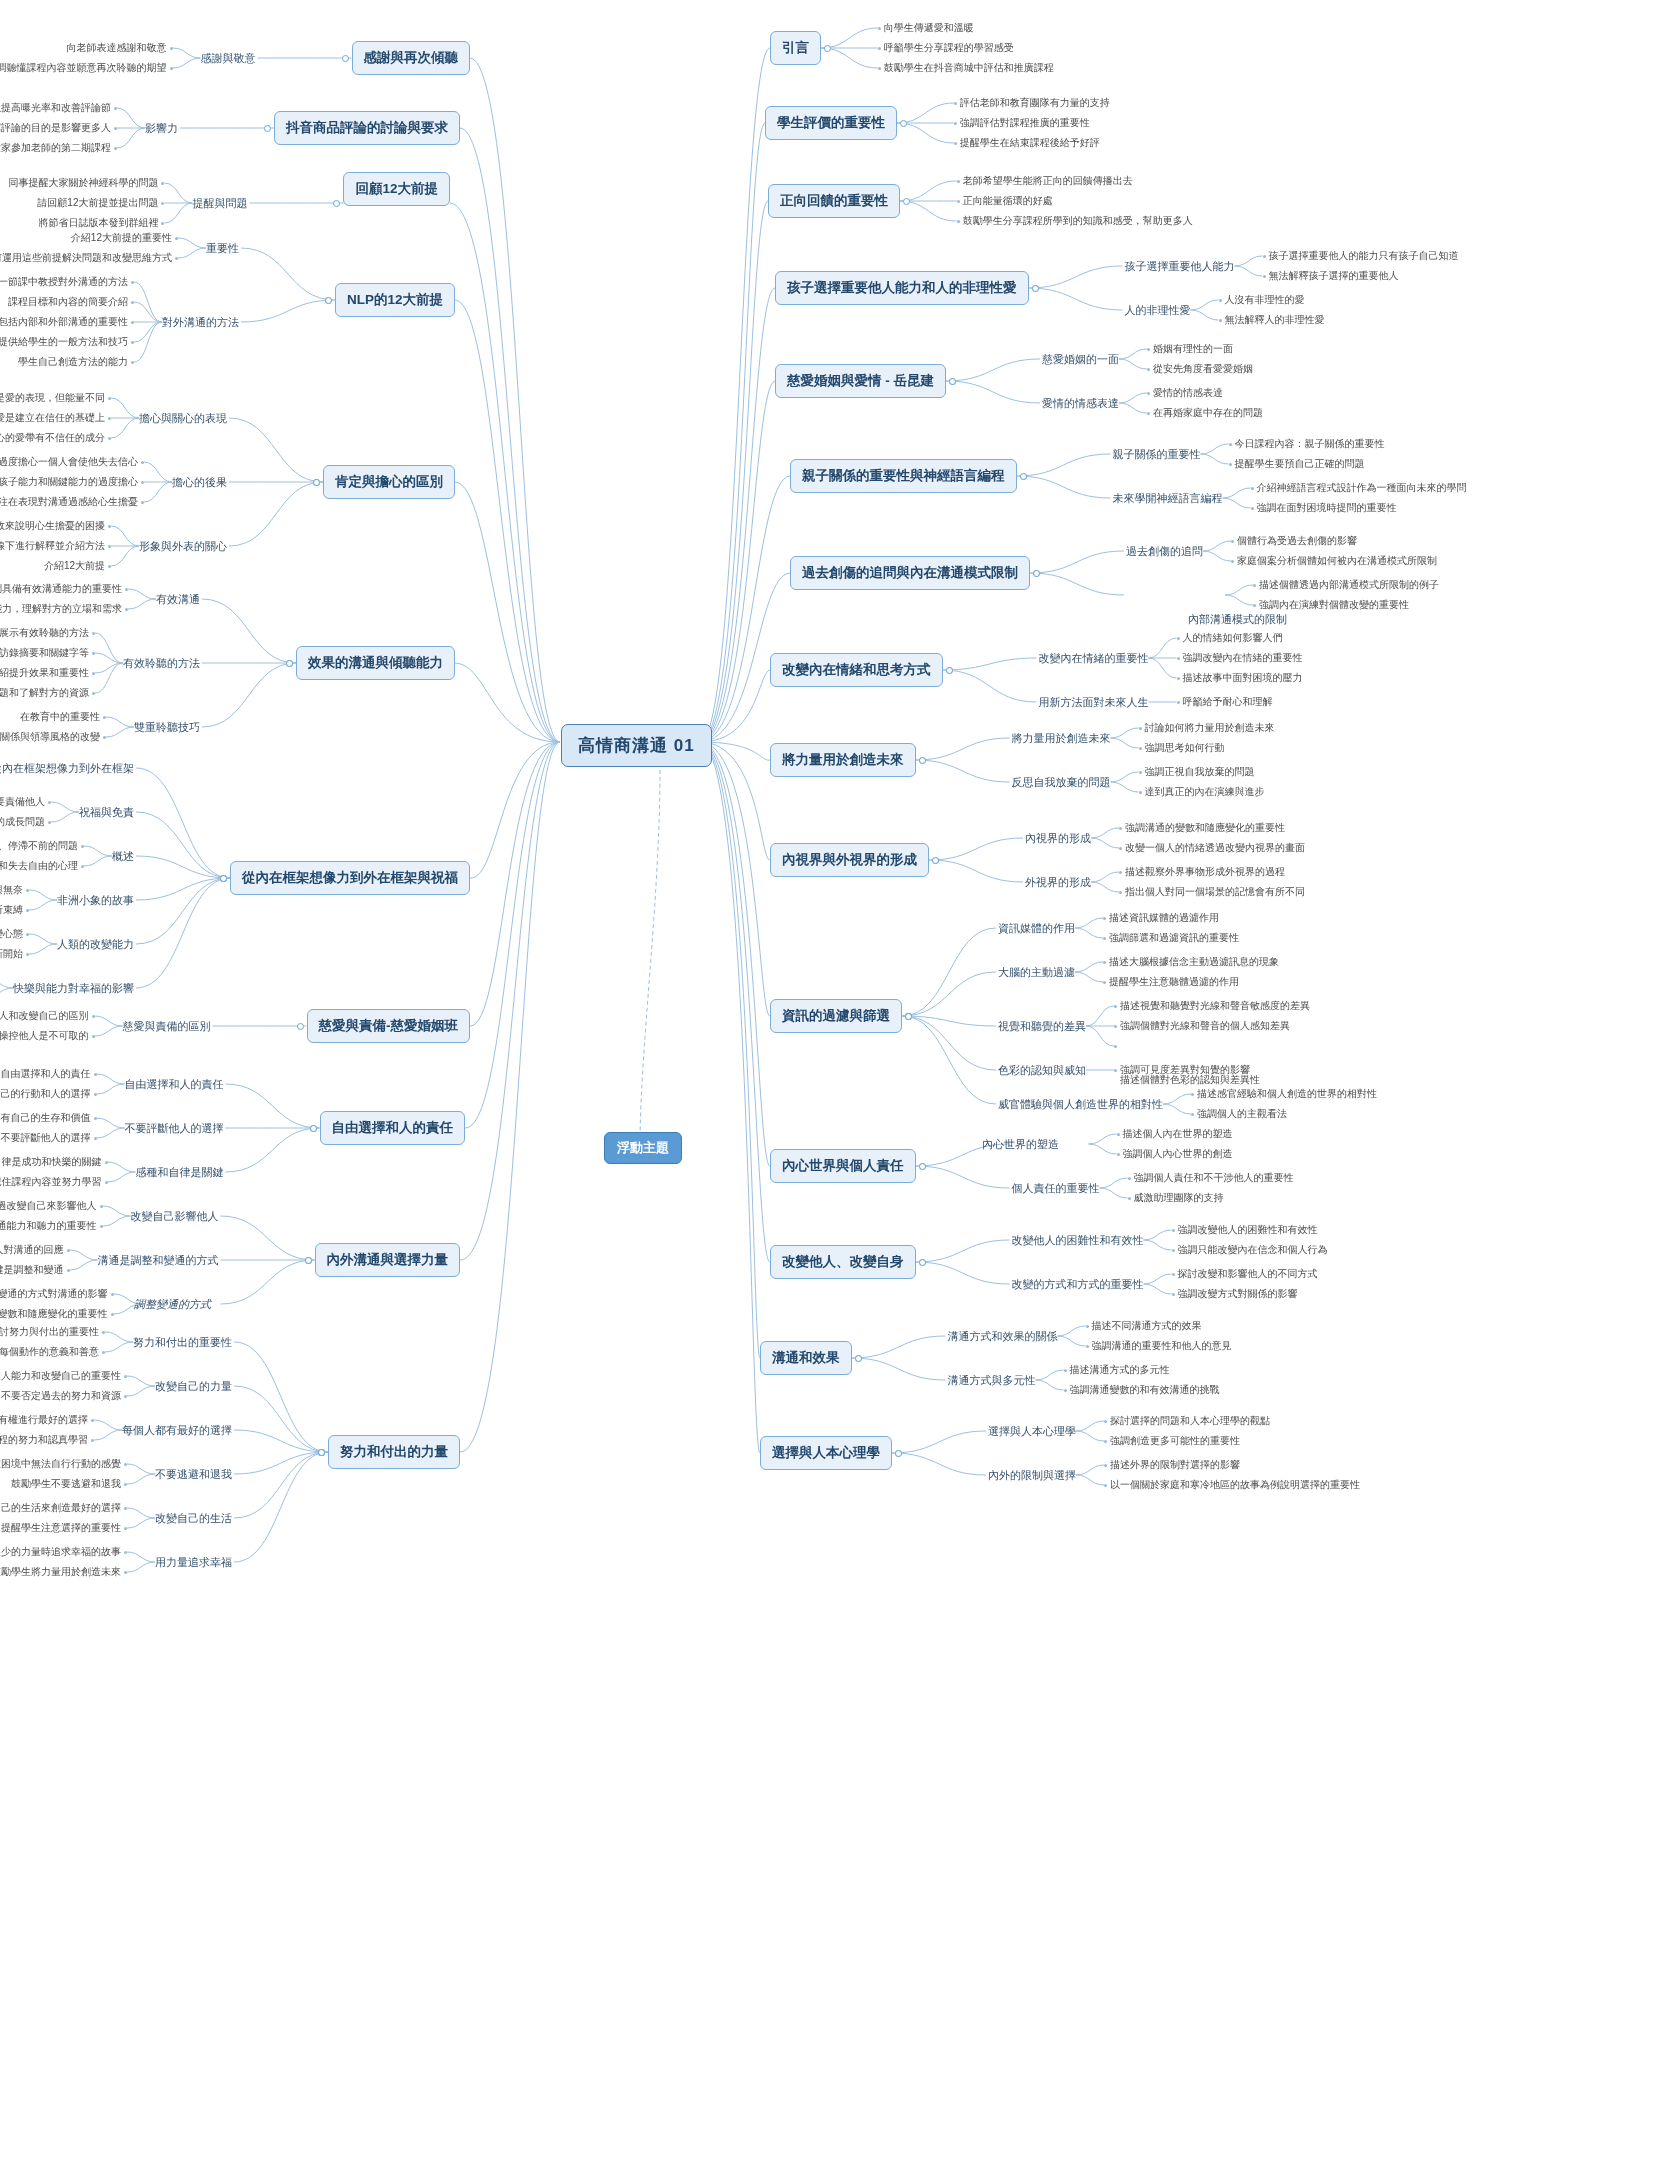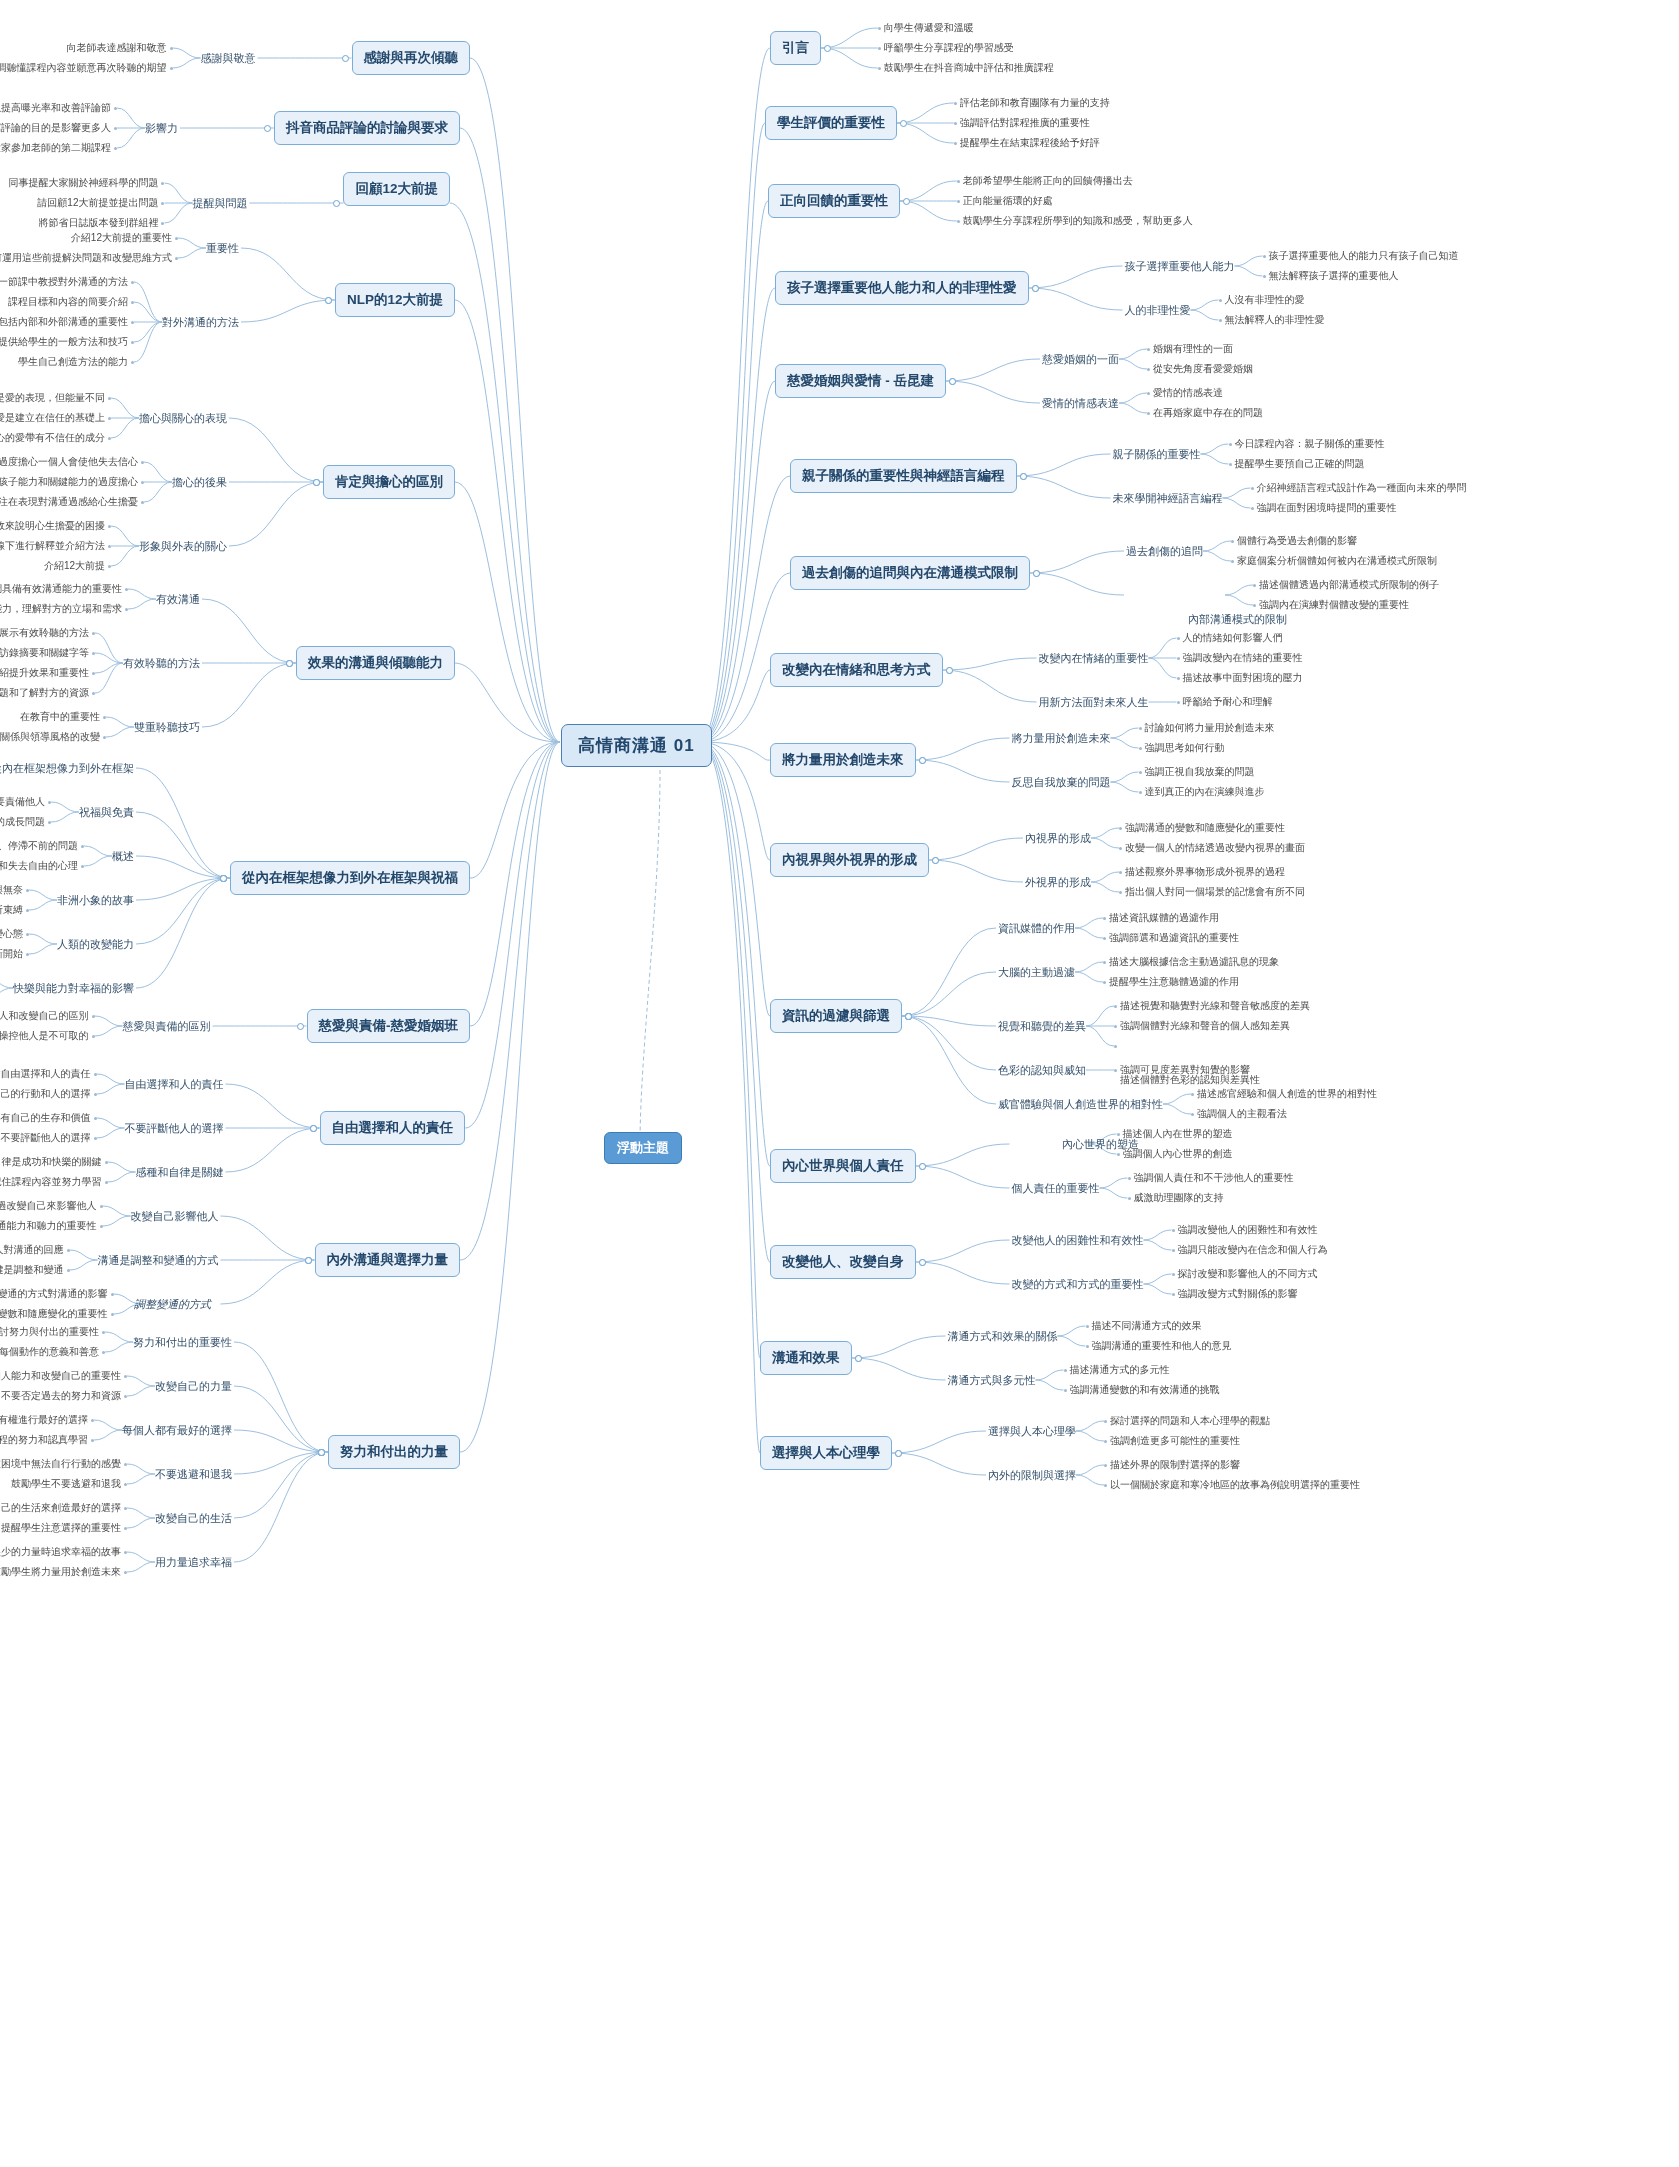--- a/index.html
+++ b/index.html
@@ -614,21 +614,21 @@
     <div class="bullet" style="left: 905px; top: 1012.5px;"></div>
     <div class="node l3" style="left: 1120px; top: 1063px;">強調可見度差異對知覺的影響</div>
     <div class="dot" style="left: 1114px; top: 1068.5px;"></div>
     <div class="node l2" style="left: 998px; top: 1095.5px;">威官體驗與個人創造世界的相對性</div>
     <div class="bullet" style="left: 905px; top: 1012.5px;"></div>
     <div class="node l3" style="left: 1197px; top: 1087px;">描述感官經驗和個人創造的世界的相對性</div>
     <div class="dot" style="left: 1191px; top: 1092.5px;"></div>
     <div class="node l3" style="left: 1197px; top: 1107px;">強調個人的主觀看法</div>
     <div class="dot" style="left: 1191px; top: 1112.5px;"></div>
     <div class="node l1" style="left: 770px; top: 1149px;">內心世界與個人責任</div>
-    <div class="node l2" style="left: 1062px; top: 1135.5px; text-align: right;">內心世界的塑造</div>
+    <div class="node l2" style="left: 982px; top: 1135.5px; text-align: right;">內心世界的塑造</div>
     <div class="bullet" style="left: 918.5px; top: 1162.5px;"></div>
     <div class="node l3" style="left: 1122.5px; top: 1127px;">描述個人內在世界的塑造</div>
     <div class="dot" style="left: 1116.5px; top: 1132.5px;"></div>
     <div class="node l3" style="left: 1122.5px; top: 1147px;">強調個人內心世界的創造</div>
     <div class="dot" style="left: 1116.5px; top: 1152.5px;"></div>
     <div class="node l2" style="left: 1011.5px; top: 1179.5px;">個人責任的重要性</div>
     <div class="bullet" style="left: 918.5px; top: 1162.5px;"></div>
     <div class="node l3" style="left: 1133.5px; top: 1171px;">強調個人責任和不干涉他人的重要性</div>
     <div class="dot" style="left: 1127.5px; top: 1176.5px;"></div>
     <div class="node l3" style="left: 1133.5px; top: 1191px;">威激助理團隊的支持</div>

